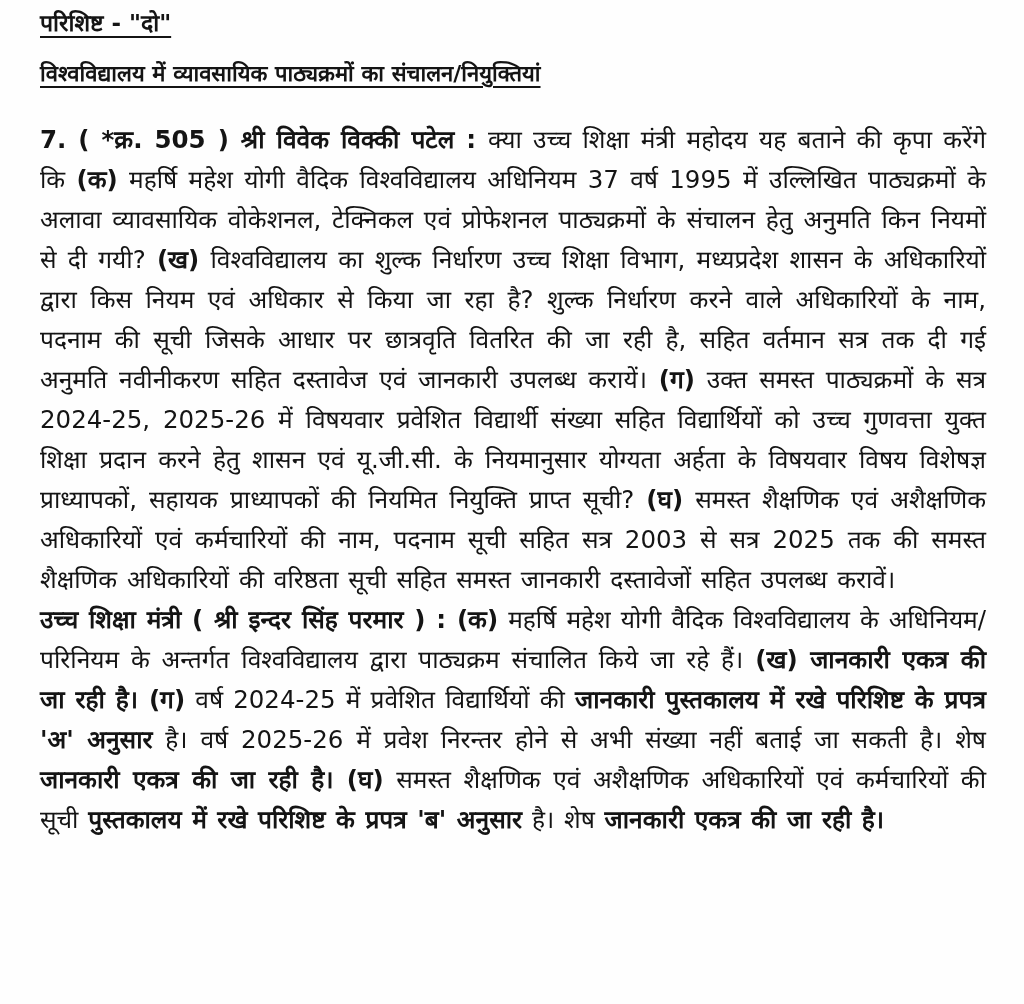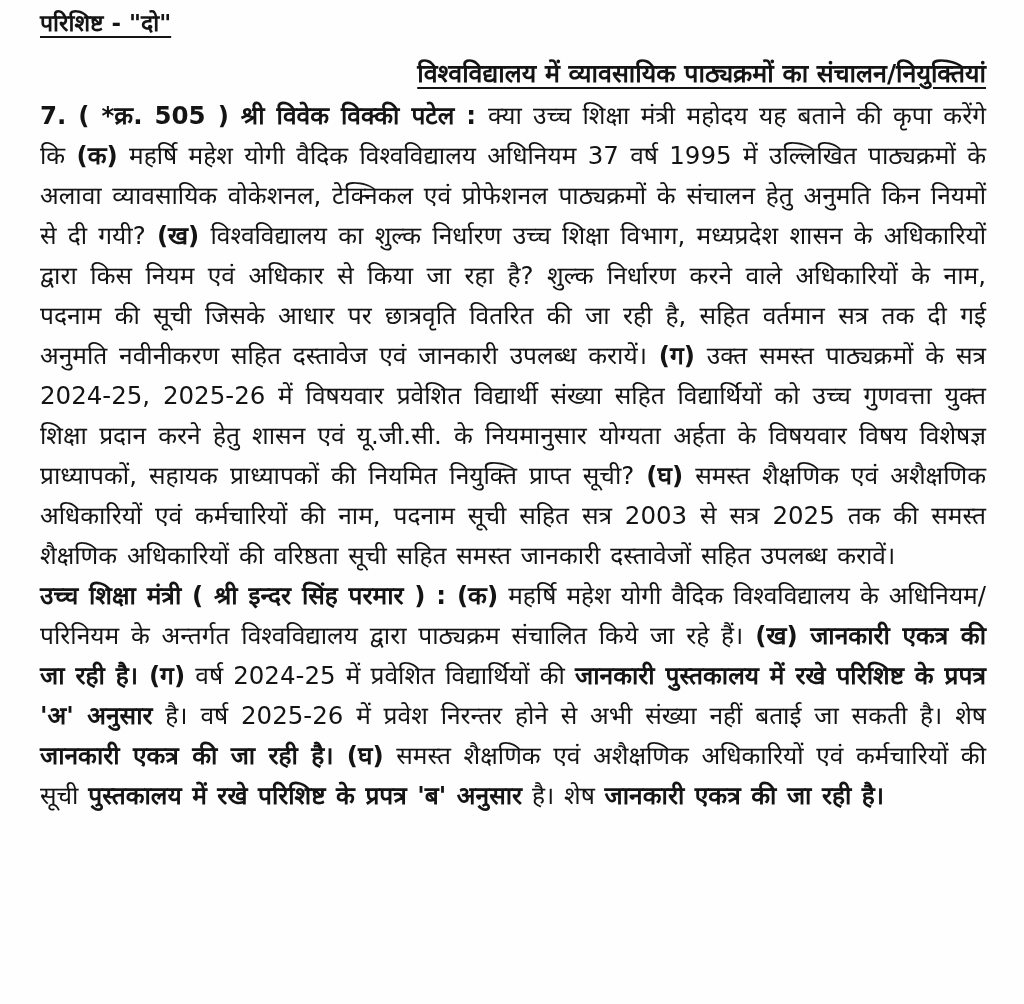--- a/index.html
+++ b/index.html
@@ -22,42 +22,42 @@
     font-size: 23px;
     font-weight: 700;
     line-height: 34px;
   }
   .underlined {
     text-decoration: underline;
     text-decoration-thickness: 2px;
     text-underline-offset: 5px;
   }
   .doc-title {
-    text-align: right;
-    font-size: 25px;
+    text-align: left;
+    font-size: 22px;
     font-weight: 700;
     margin-top: 16px;
     line-height: 36px;
   }
   .doc-subtitle {
     text-align: center;
     font-size: 23px;
     font-weight: 400;
     margin-top: 18px;
     line-height: 32px;
   }
   .para {
     margin: 0;
     font-size: 24.5px;
     line-height: 40px;
     text-align: justify;
     word-spacing: 2px;
   }
   .para-question {
-    margin-top: 4px;
+    margin-top: 28px;
   }
   .para-answer {
   }
   .b {
     font-weight: 700;
   }
 </style>
 </head>
 <body>
 

